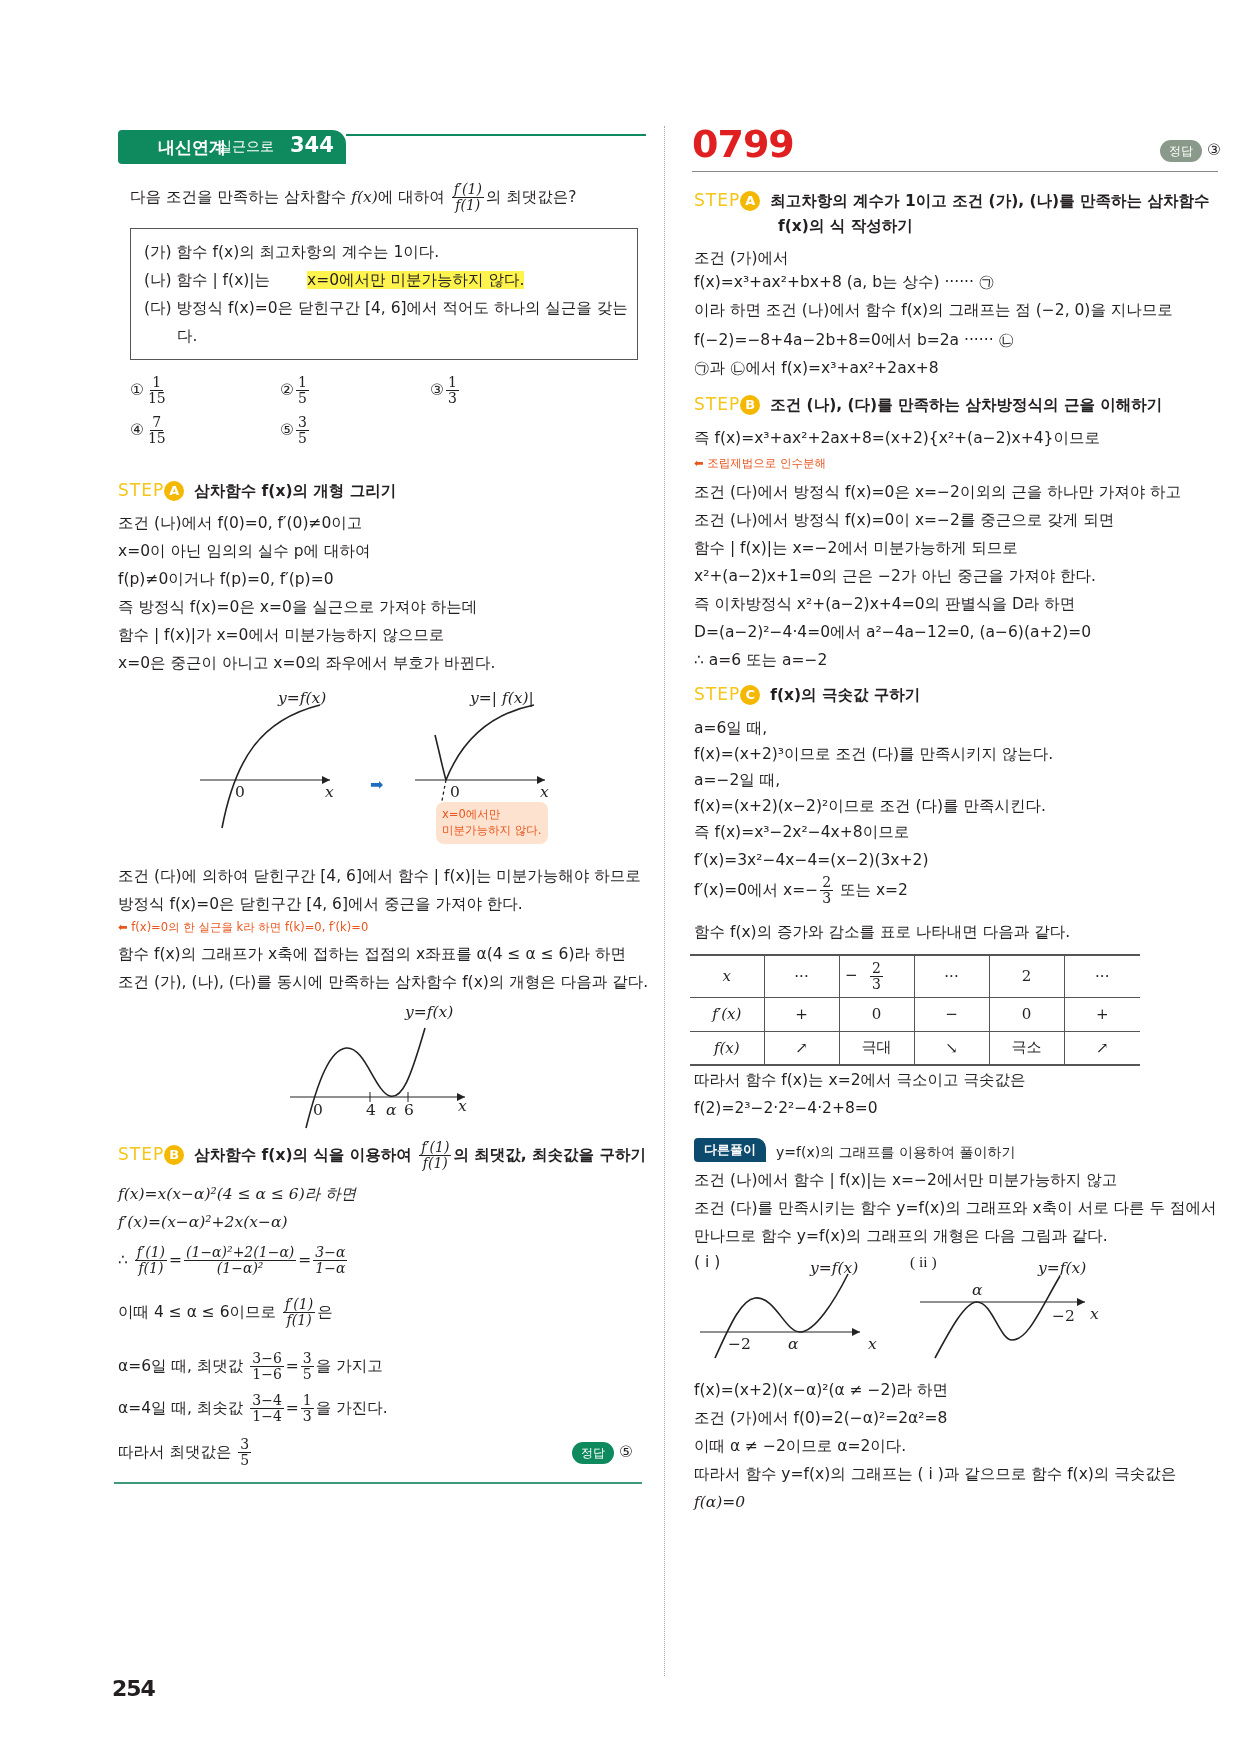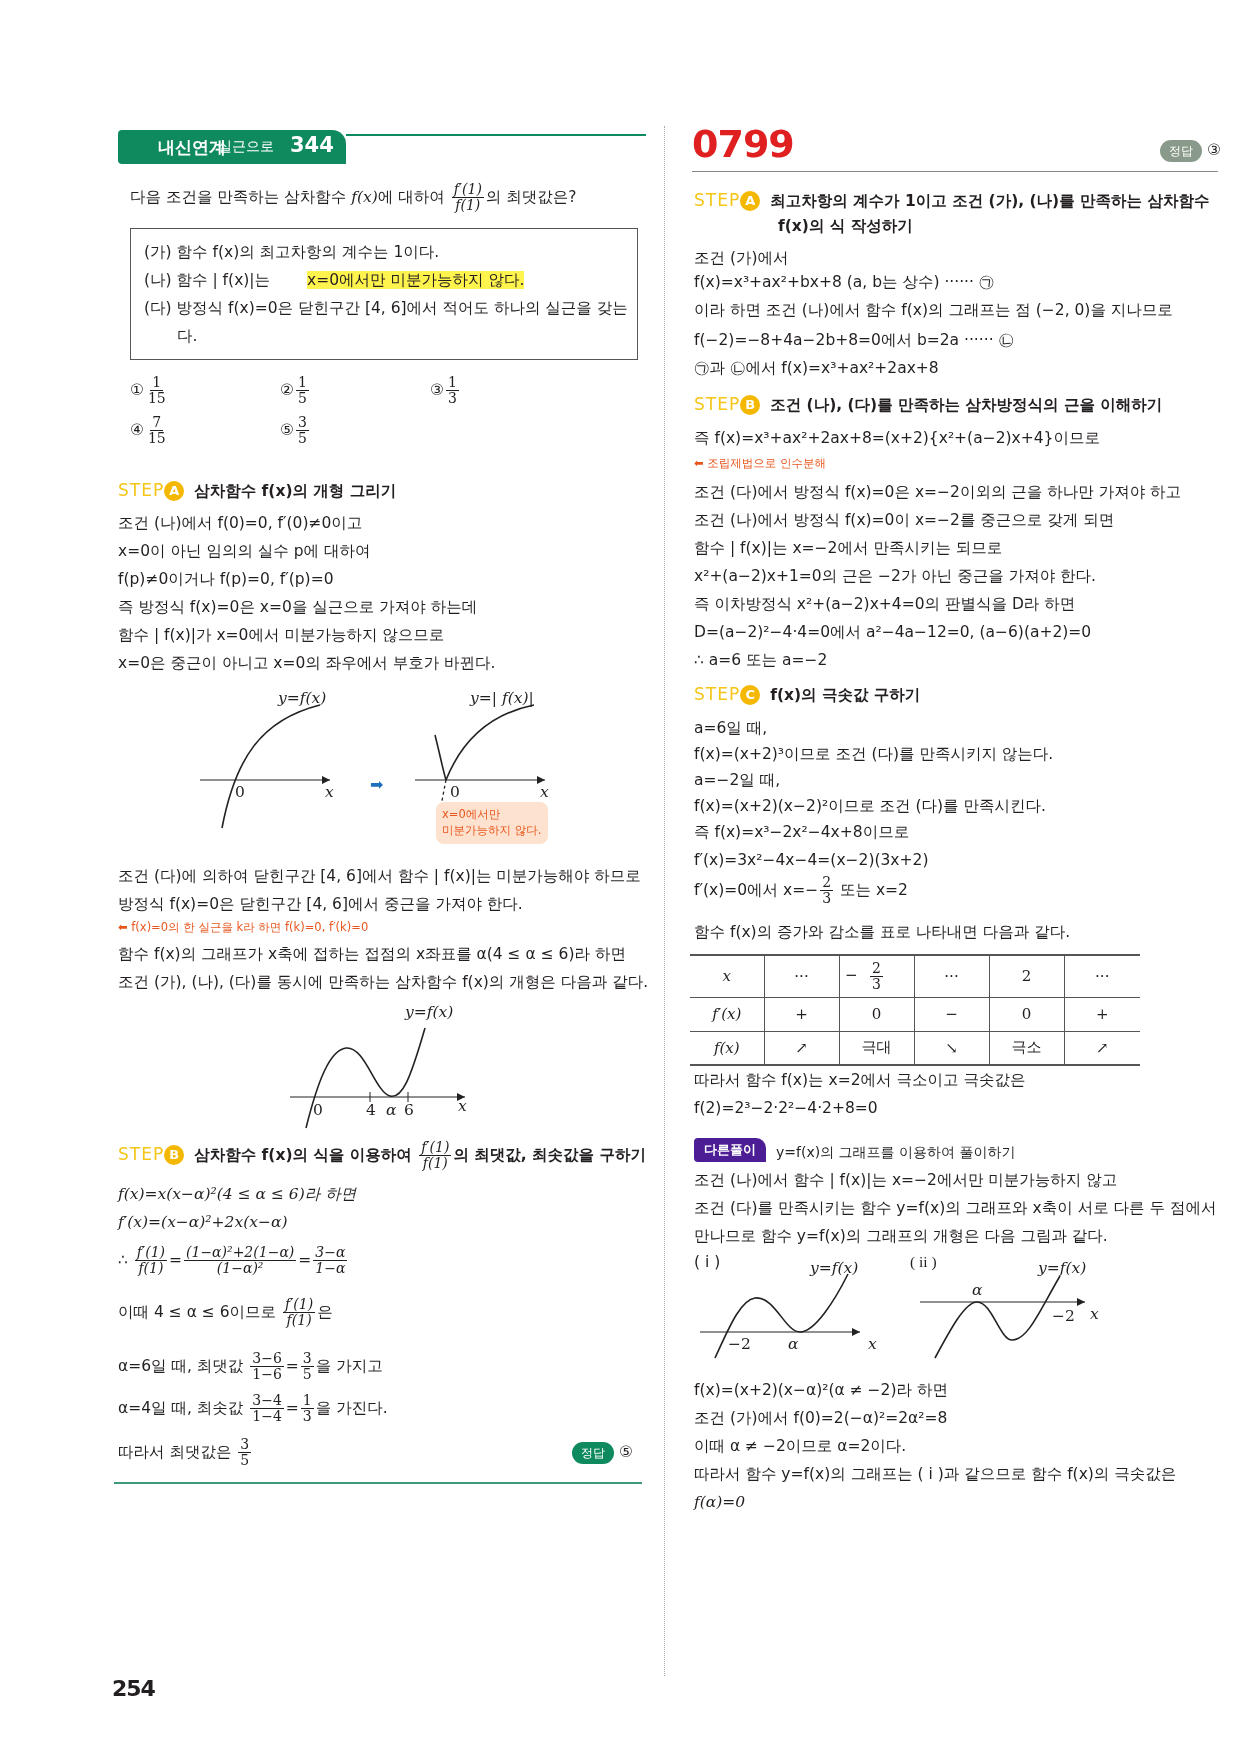--- a/index.html
+++ b/index.html
@@ -210,21 +210,21 @@
   <div class="line" style="left:694px;top:330px;">f(−2)=−8+4a−2b+8=0에서 b=2a     ······ ㉡</div>
   <div class="line" style="left:694px;top:358px;">㉠과 ㉡에서 f(x)=x³+ax²+2ax+8</div>
 
   <div class="step" style="left:694px;top:394px;">
     <span class="tag">STEP</span><span class="circle">B</span><span>조건 (나), (다)를 만족하는 삼차방정식의 근을 이해하기</span>
   </div>
   <div class="line" style="left:694px;top:428px;">즉 f(x)=x³+ax²+2ax+8=(x+2){x²+(a−2)x+4}이므로</div>
   <div class="note" style="left:694px;top:456px;">⬅ <span>조립제법으로 인수분해</span></div>
   <div class="line" style="left:694px;top:482px;">조건 (다)에서 방정식 f(x)=0은 x=−2이외의 근을 하나만 가져야 하고</div>
   <div class="line" style="left:694px;top:510px;">조건 (나)에서 방정식 f(x)=0이 x=−2를 중근으로 갖게 되면</div>
-  <div class="line" style="left:694px;top:538px;">함수 | f(x)|는 x=−2에서 만족시키는 되므로</div>
+  <div class="line" style="left:694px;top:538px;">함수 | f(x)|는 x=−2에서 미분가능하게 되므로</div>
   <div class="line" style="left:694px;top:566px;">x²+(a−2)x+1=0의 근은 −2가 아닌 중근을 가져야 한다.</div>
   <div class="line" style="left:694px;top:594px;">즉 이차방정식 x²+(a−2)x+4=0의 판별식을 D라 하면</div>
   <div class="line" style="left:694px;top:622px;">D=(a−2)²−4·4=0에서 a²−4a−12=0, (a−6)(a+2)=0</div>
   <div class="line" style="left:694px;top:650px;">∴ a=6 또는 a=−2</div>
 
   <div class="step" style="left:694px;top:684px;">
     <span class="tag">STEP</span><span class="circle">C</span><span>f(x)의 극솟값 구하기</span>
   </div>
   <div class="line" style="left:694px;top:718px;">a=6일 때,</div>
   <div class="line" style="left:694px;top:744px;">f(x)=(x+2)³이므로 조건 (다)를 만족시키지 않는다.</div>
@@ -269,21 +269,21 @@
       <td style="font-family:'DejaVu Sans',sans-serif;">극소</td>
       <td>↗</td>
     </tr>
   </tbody>
     </table>
   <span class="abs" style="left:845px;top:966px;font-size:15px;">−</span>
 
   <div class="line" style="left:694px;top:1070px;">따라서 함수 f(x)는 x=2에서 극소이고 극솟값은</div>
   <div class="line" style="left:694px;top:1098px;">f(2)=2³−2·2²−4·2+8=0</div>
 
-  <div class="abs" style="left:694px;top:1138px;width:72px;height:24px;background:#4c1d95;border-radius:4px 10px 0 4px;color:#fff;font-size:13px;font-weight:bold;text-align:center;line-height:24px;">
+  <div class="abs" style="left:694px;top:1138px;width:72px;height:24px;background:#0c4a6e;border-radius:4px 10px 0 4px;color:#fff;font-size:13px;font-weight:bold;text-align:center;line-height:24px;">
     <span>다른풀이</span>
   </div>
   <div class="line" style="left:776px;top:1142px;font-size:14px;">y=f(x)의 그래프를 이용하여 풀이하기</div>
   <div class="line" style="left:694px;top:1170px;">조건 (나)에서 함수 | f(x)|는 x=−2에서만 미분가능하지 않고</div>
   <div class="line" style="left:694px;top:1198px;">조건 (다)를 만족시키는 함수 y=f(x)의 그래프와 x축이 서로 다른 두 점에서</div>
   <div class="line" style="left:694px;top:1226px;">만나므로 함수 y=f(x)의 그래프의 개형은 다음 그림과 같다.</div>
 
   <div class="line" style="left:694px;top:1252px;">( i )</div>
   <div class="line math" style="left:810px;top:1258px;">y=f(x)</div>
   <svg class="abs" style="left:700px;top:1270px;" width="200" height="90" viewBox="0 0 200 90">

